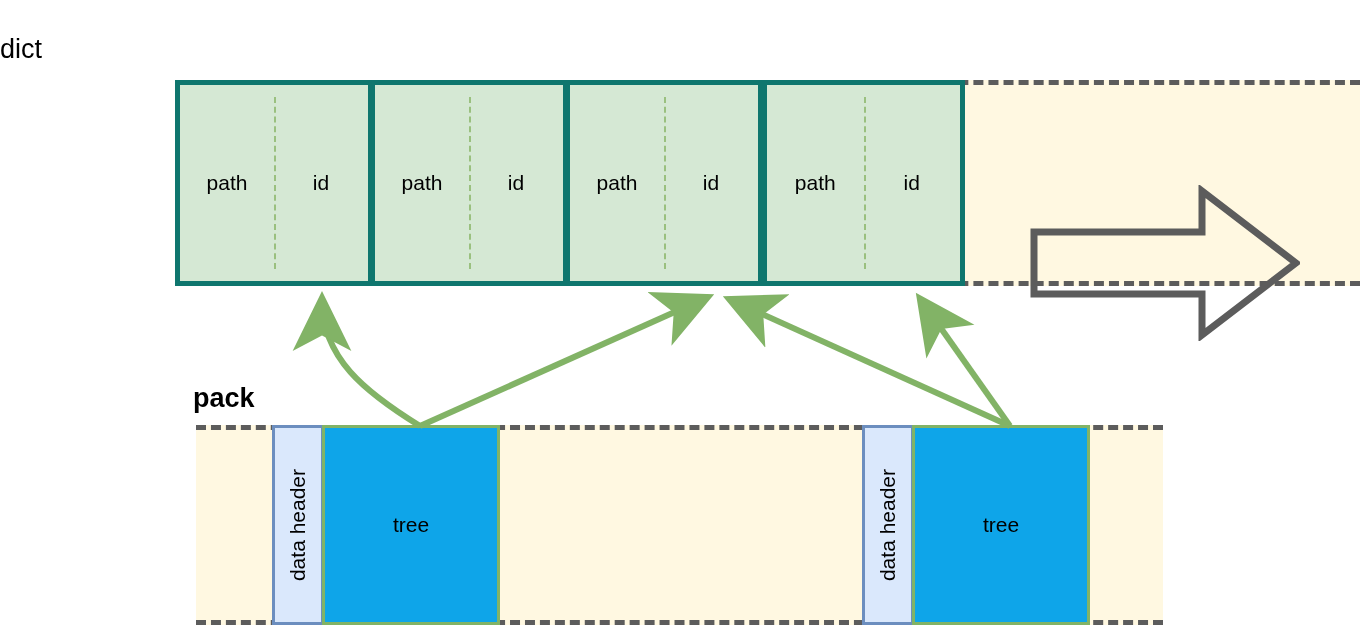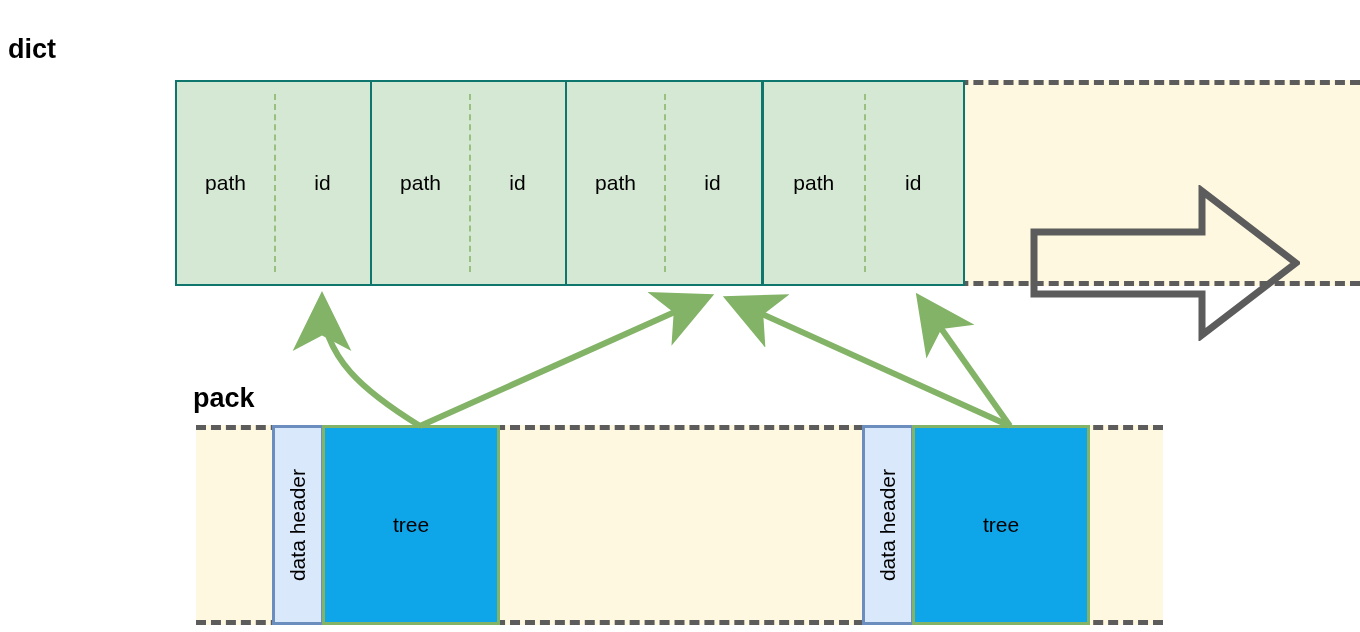--- a/index.html
+++ b/index.html
@@ -20,21 +20,21 @@
   }
 
   
   .section-label {
     position: absolute;
     font-size: 27px;
     color: #000000;
     line-height: 1;
     white-space: nowrap;
   }
-  #dict-label  { left: 8px;   top: 36px; font-weight: 700; }
+  #dict-label  { left: 0;   top: 36px; font-weight: 400; }
   #pack-label  { left: 193px; top: 385px; font-weight: 700; }
 
   
   #dict-strip {
     position: absolute;
     left: 0px;
     top: 80px;
     width: 1360px;
     height: 206px;
   }
@@ -74,21 +74,21 @@
     width: 174px;
     height: 206px;
   }
 
   .entry-cell {
     position: absolute;
     top: 0px;
     height: 206px;
     box-sizing: border-box;
     background: #d5e8d4;
-    border: 2px solid #0f766e;
+    border: 5px solid #0f766e;
     display: flex;
     align-items: center;
   }
   .entry-half {
     flex: 1 1 50%;
     display: flex;
     align-items: center;
     justify-content: center;
     font-size: 21px;
     color: #000000;

